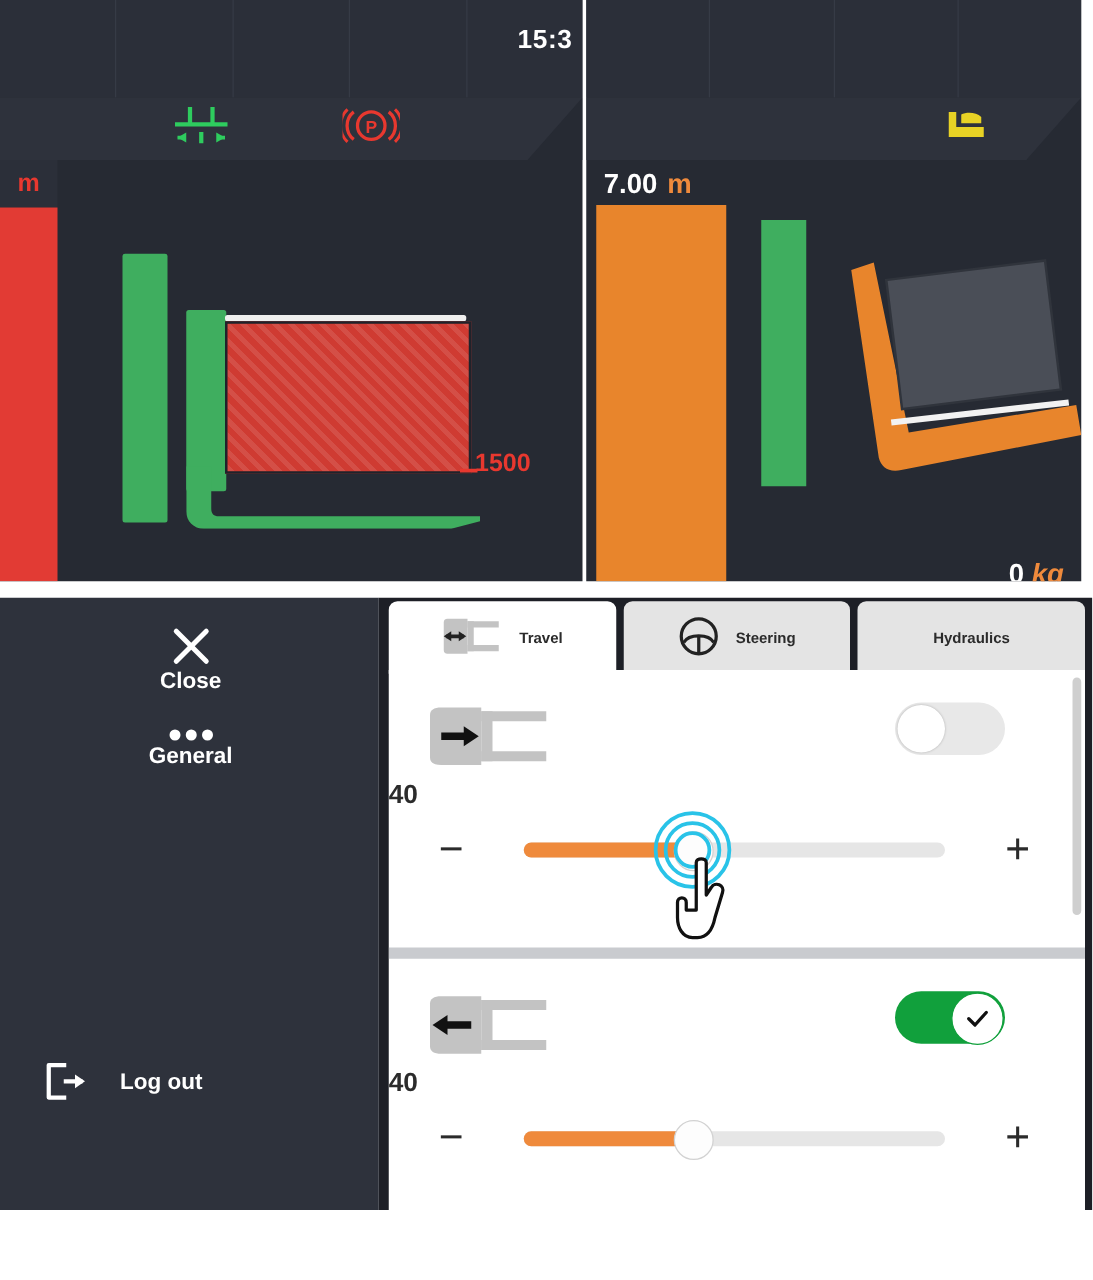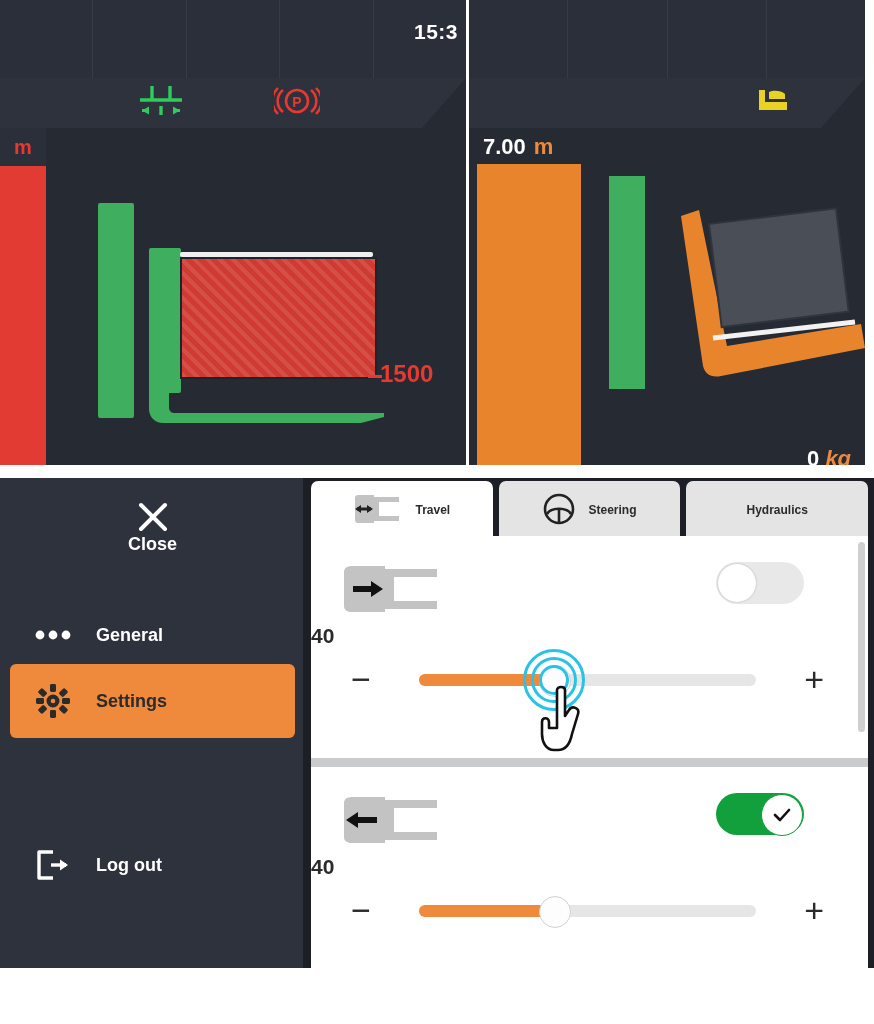--- a/index.html
+++ b/index.html
@@ -37,21 +37,21 @@
   .mast{position:absolute;background:#3fae5f;border-radius:2px;}
   .mast-a{left:98px;top:75px;width:36px;height:215px;}
   .mast-b{left:149px;top:120px;width:32px;height:145px;}
   .carriage{position:absolute;left:149px;top:245px;width:235px;height:50px;}
   .load{position:absolute;left:180px;top:129px;width:193px;height:118px;
         background:#cf3b32;border:2px solid #1f232b;
         background-image:repeating-linear-gradient(45deg,
           rgba(255,255,255,.10) 0 4px, rgba(0,0,0,0) 4px 9px);}
   .loadline{position:absolute;left:180px;top:124px;width:193px;height:5px;
             background:#efefef;border-radius:2px;}
-  .val-1500{position:absolute;left:380px;top:232px;color:#e8382f;font-size:24px;
+  .val-1500{position:absolute;left:380px;top:232px;color:#e8382f;font-size:20px;
             font-weight:bold;white-space:nowrap;}
   .tick-1500{position:absolute;left:368px;top:247px;width:14px;height:3px;background:#e8382f;}
 
   
   .m700{position:absolute;left:14px;top:6px;color:#ffffff;font-size:22px;font-weight:bold;}
   .m700 i{color:#ef8a3c;font-style:normal;margin-left:8px;}
   .obar{position:absolute;left:8px;top:36px;width:104px;bottom:0;background:#e8852c;}
   .gbar{position:absolute;left:140px;top:48px;width:36px;height:213px;background:#3fae5f;}
   .tilt{position:absolute;left:196px;top:70px;width:200px;height:200px;}
   .val-0kg{position:absolute;left:338px;top:318px;color:#ffffff;font-size:22px;
@@ -224,49 +224,31 @@
       <div class="side-item" style="top:22px;flex-direction:column;">
         <span class="sicon">
           <svg width="34" height="34" viewBox="0 0 34 34">
             <line x1="5" y1="5" x2="29" y2="29" stroke="currentColor" stroke-width="4" stroke-linecap="round"></line>
             <line x1="29" y1="5" x2="5" y2="29" stroke="currentColor" stroke-width="4" stroke-linecap="round"></line>
           </svg>
         </span>
         <span class="slabel">Close</span>
       </div>
 
-      <div class="side-item" style="top:120px;">
+      <div class="side-item" style="top:104px;flex-direction:column;">
         <span class="sicon">
           <svg width="36" height="12" viewBox="0 0 36 12">
             <circle cx="5" cy="6" r="4.4" fill="currentColor"></circle>
             <circle cx="18" cy="6" r="4.4" fill="currentColor"></circle>
             <circle cx="31" cy="6" r="4.4" fill="currentColor"></circle>
           </svg>
         </span>
         <span class="slabel">General</span>
       </div>
 
-      <div class="side-item active" style="top:186px;">
-        <span class="sicon">
-          <svg width="36" height="36" viewBox="0 0 36 36">
-            <path fill="currentColor" d="M18 11.5a6.5 6.5 0 1 0 0 13 6.5 6.5 0 0 0 0-13zm0 4.2a2.3 2.3 0 1 1 0 4.6 2.3 2.3 0 0 1 0-4.6z"></path>
-            <g fill="currentColor">
-              <rect x="15" y="1" width="6" height="8" rx="1.4"></rect>
-              <rect x="15" y="27" width="6" height="8" rx="1.4"></rect>
-              <rect x="1" y="15" width="8" height="6" rx="1.4"></rect>
-              <rect x="27" y="15" width="8" height="6" rx="1.4"></rect>
-              <rect x="4.6" y="5.6" width="6" height="8" rx="1.4" transform="rotate(-45 7.6 9.6)"></rect>
-              <rect x="25.4" y="22.4" width="6" height="8" rx="1.4" transform="rotate(-45 28.4 26.4)"></rect>
-              <rect x="25.4" y="5.6" width="6" height="8" rx="1.4" transform="rotate(45 28.4 9.6)"></rect>
-              <rect x="4.6" y="22.4" width="6" height="8" rx="1.4" transform="rotate(45 7.6 26.4)"></rect>
-            </g>
-          </svg>
-        </span>
-        <span class="slabel">Settings</span>
-      </div>
 
 
       <div class="side-item" style="top:350px;">
         <span class="sicon">
           <svg width="36" height="32" viewBox="0 0 36 32">
             <path d="M18 3 L4 3 L4 29 L18 29" fill="none" stroke="currentColor" stroke-width="3.4" stroke-linejoin="round"></path>
             <line x1="16" y1="16" x2="31" y2="16" stroke="currentColor" stroke-width="3.4"></line>
             <polygon points="33,16 25,10.5 25,21.5" fill="currentColor"></polygon>
           </svg>
         </span>

